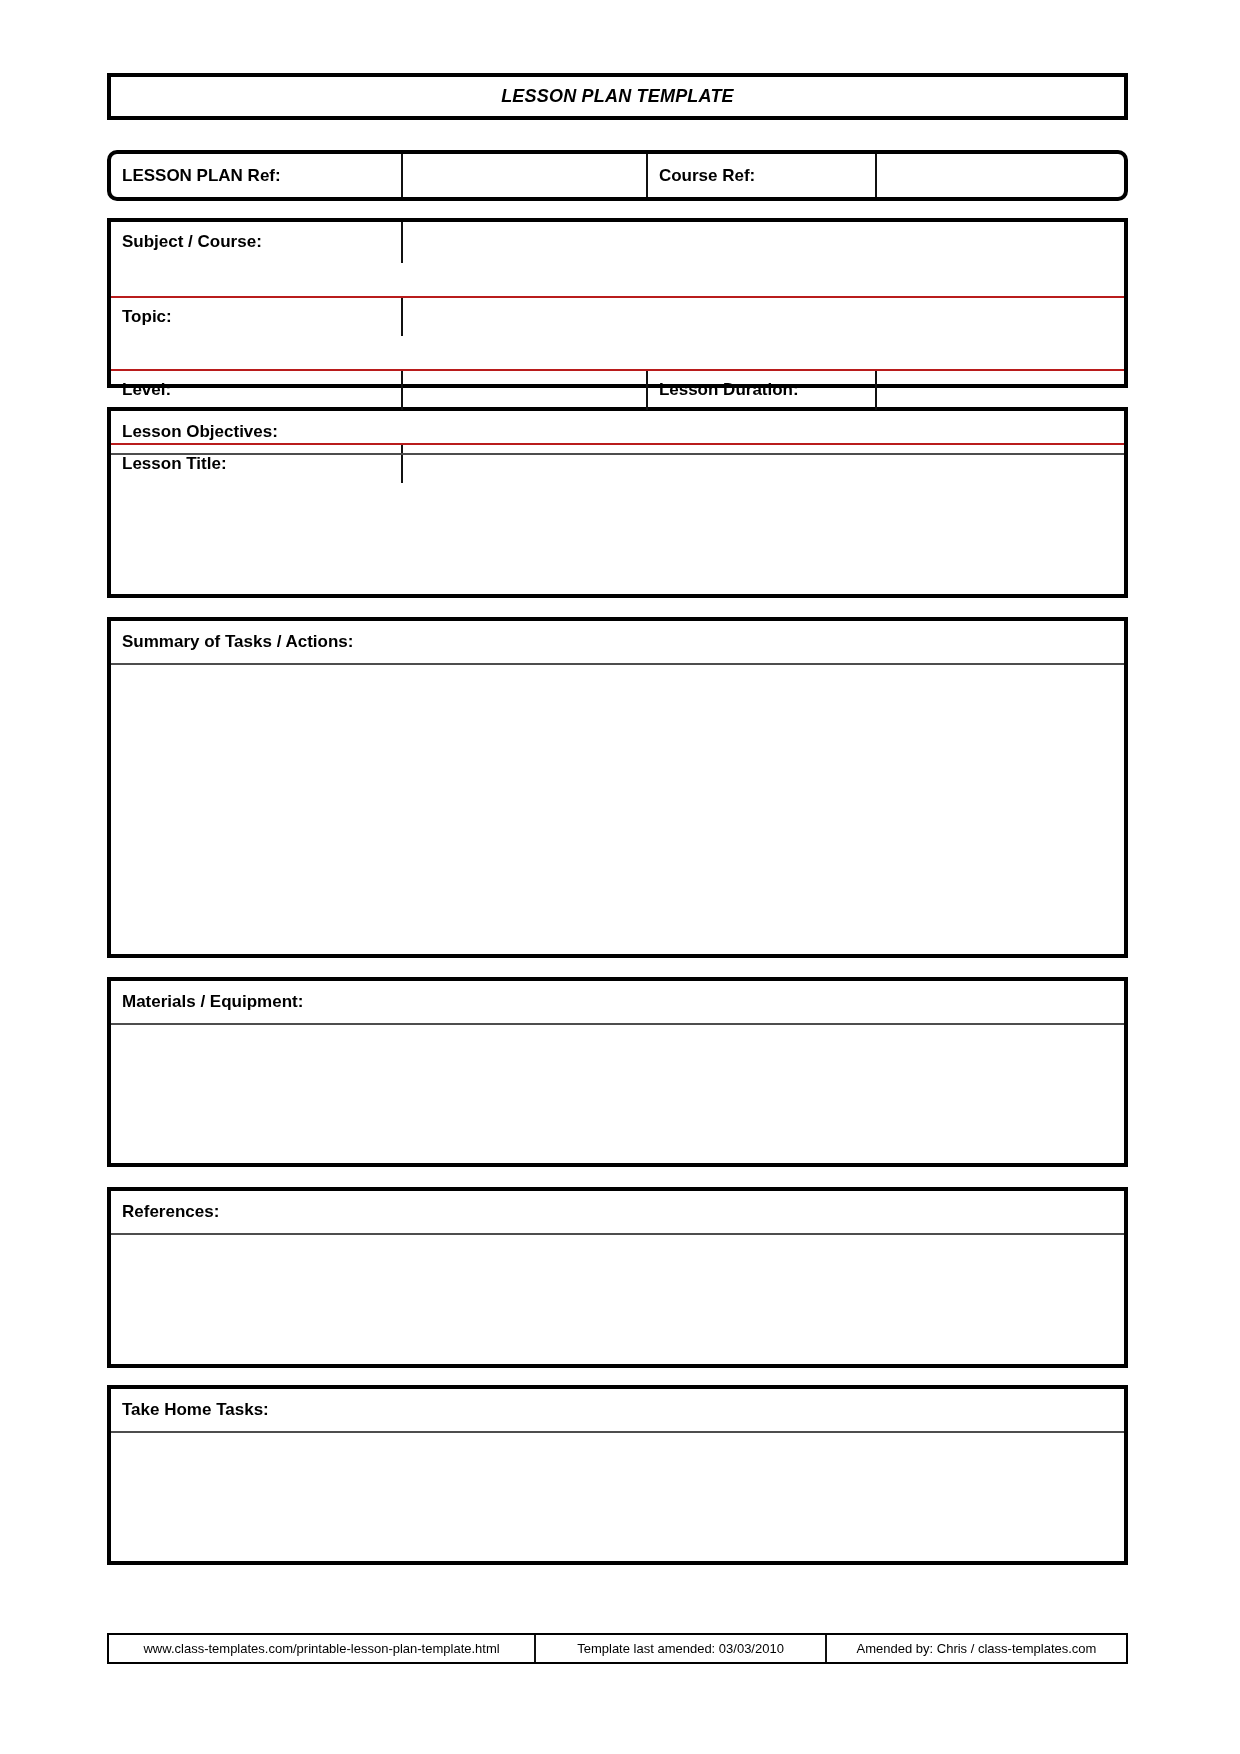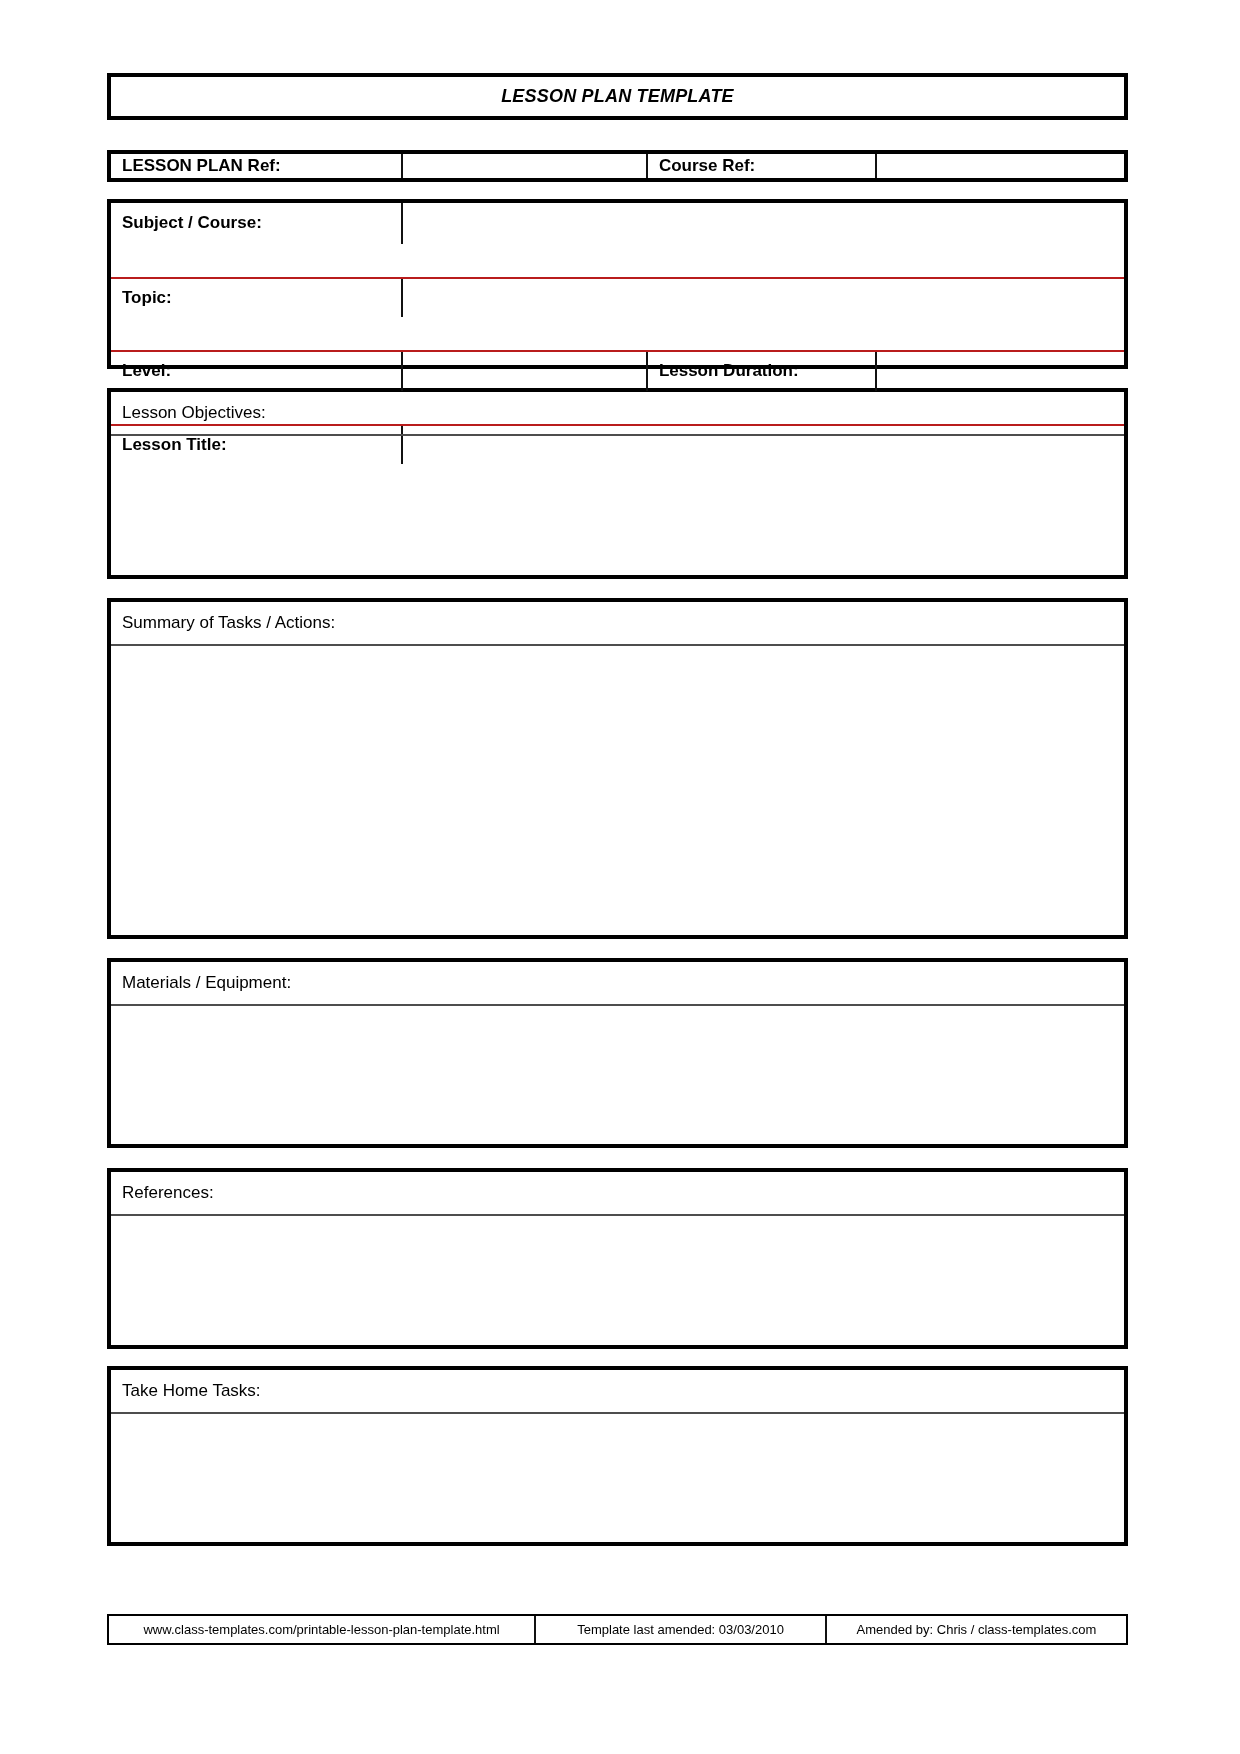--- a/index.html
+++ b/index.html
@@ -47,21 +47,21 @@
     display: flex;
     align-items: center;
     padding-left: 11px;
     overflow: hidden;
   }
   .cell.label { font-weight: bold; font-size: 17px; }
   .cell.field { padding-left: 8px; }
   .vdiv { border-right: 2px solid #111; }
 
   
-  .ref-table { margin-top: 30px; height: 32px; }
+  .ref-table { margin-top: 30px; height: 51px; border-radius: 10px; }
   .w1 { width: 28.8%; }
   .w2 { width: 24.2%; }
   .w3 { width: 22.6%; }
   .w4 { flex: 1; }
 
   
   .details-table { margin-top: 17px; height: 170px; }
   .details-table .row { height: 25%; flex: none; display: flex; }
   .details-table .flex-fill { flex: 1; }
 
@@ -71,21 +71,21 @@
     display: flex;
     flex-direction: column;
     background: #fff;
   }
   .section-header {
     height: 44px;
     border-bottom: 2px solid #4d4d4d;
     display: flex;
     align-items: center;
     padding-left: 11px;
-    font-weight: normal;
+    font-weight: bold;
     font-size: 17px;
     flex: none;
   }
   .section-body { flex: 1; }
   .sec-objectives { margin-top: 19px; height: 191px; }
   .sec-summary    { margin-top: 19px; height: 341px; }
   .sec-materials  { margin-top: 19px; height: 190px; }
   .sec-references { margin-top: 20px; height: 181px; }
   .sec-takehome   { margin-top: 17px; height: 180px; }
 

